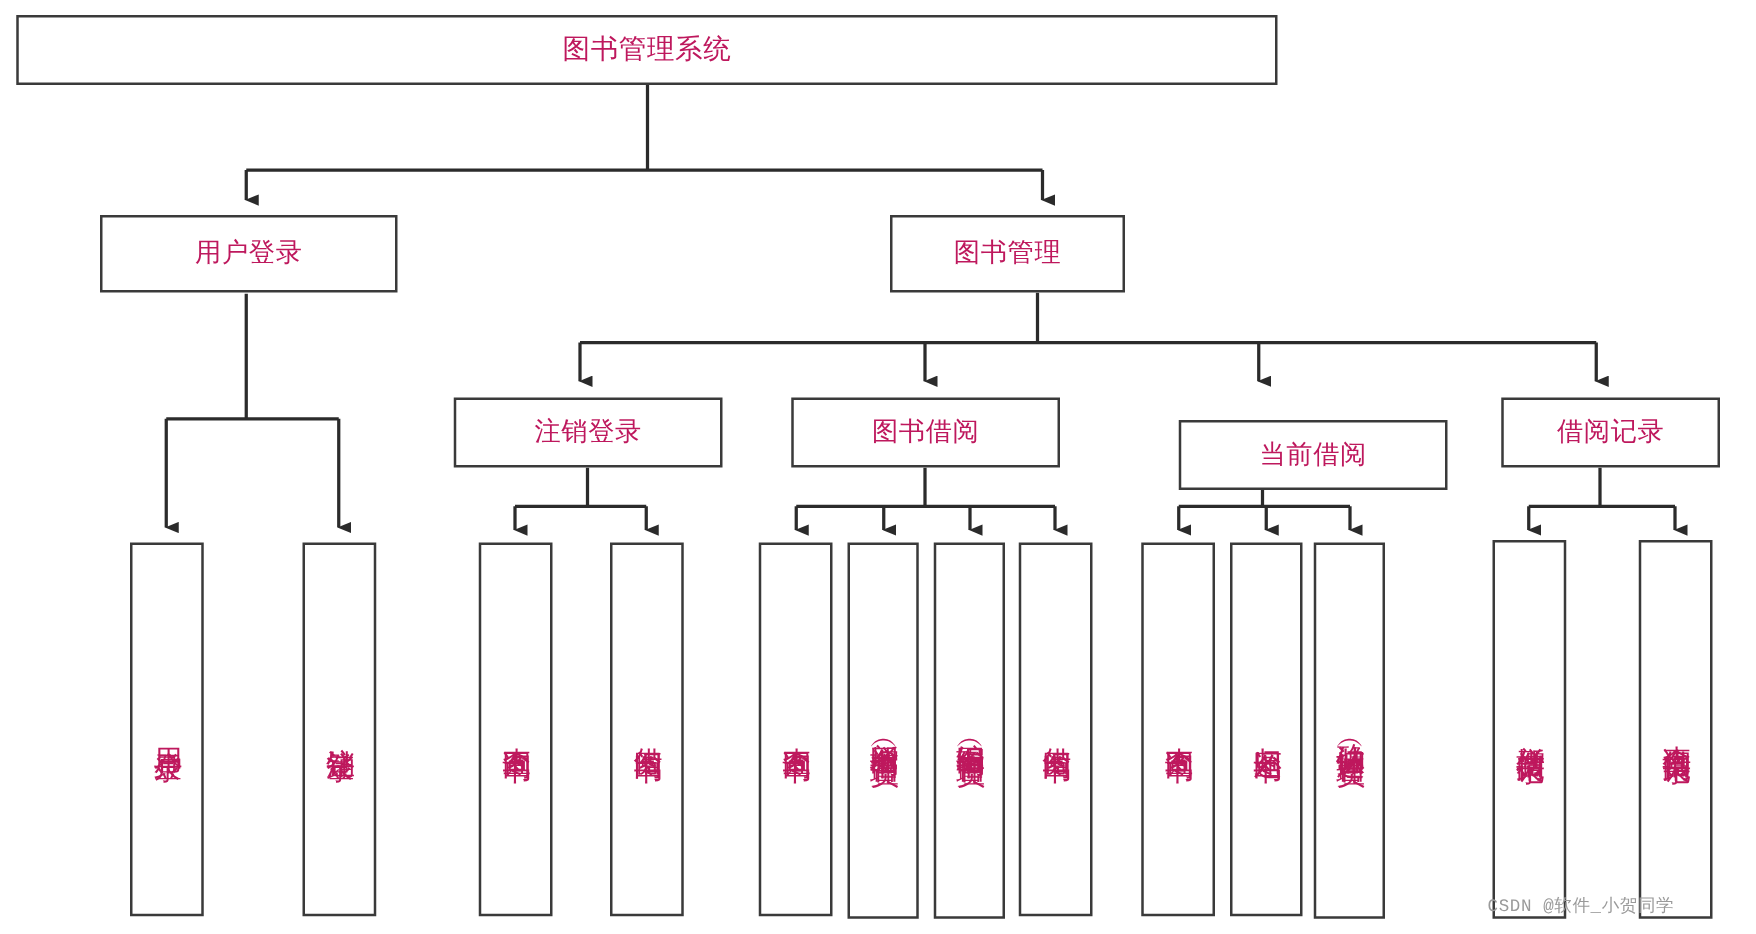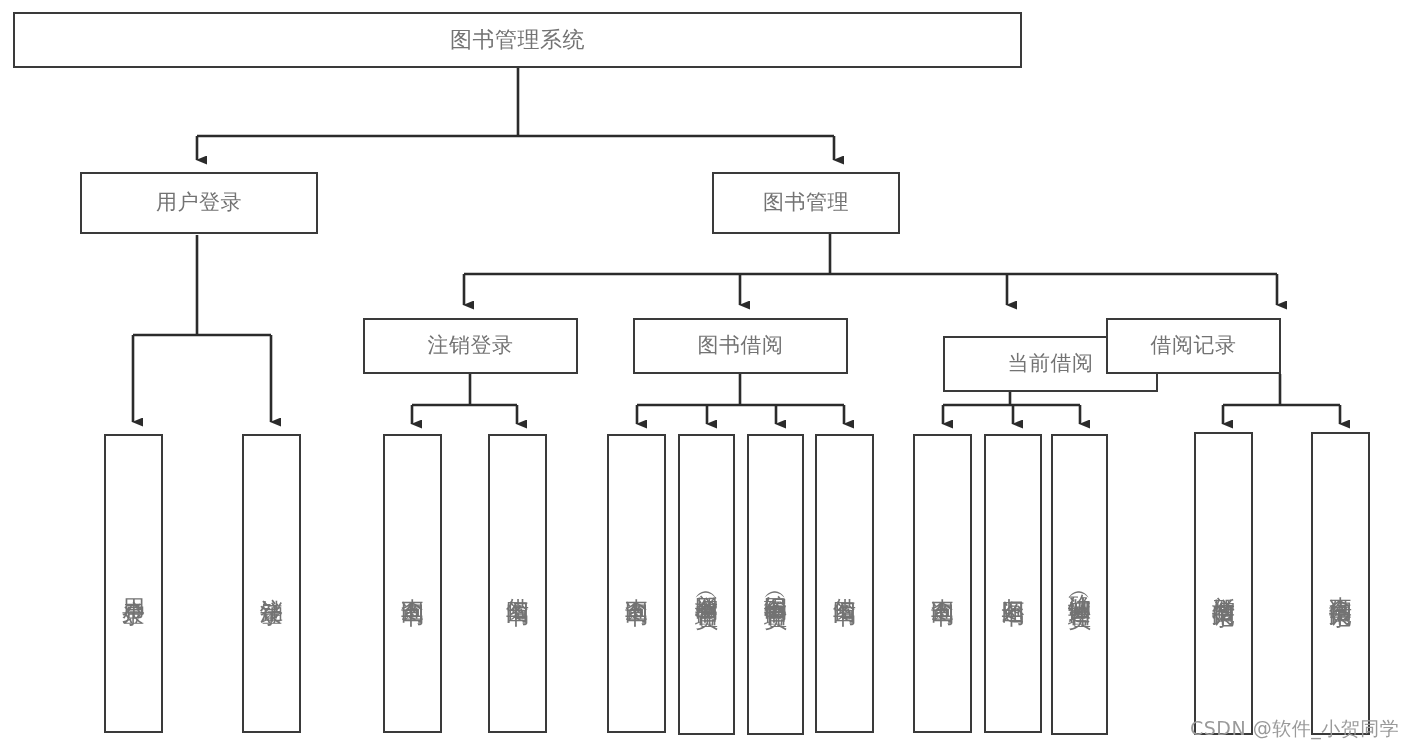--- a/index.html
+++ b/index.html
@@ -26,21 +26,21 @@
     pointer-events: none;
   }
   .node {
     position: absolute;
     box-sizing: border-box;
     background: #ffffff;
     border: 2px solid #3a3a3a;
     display: flex;
     align-items: center;
     justify-content: center;
-    color: #737373;
+    color: #be185d;
   }
   .node-label {
     display: block;
     text-align: center;
     line-height: 1.12;
     letter-spacing: 0.5px;
   }
   
   .node.h .node-label {
     font-size: 21px;
@@ -58,24 +58,25 @@
   .node.v .node-label {
     writing-mode: vertical-rl;
     text-orientation: upright;
     font-size: 23px;
     line-height: 1.0;
     letter-spacing: 2px;
     white-space: nowrap;
   }
   .watermark {
     position: absolute;
-    font-size: 19px;
+    font-size: 14px;
     color: #9a9a9a;
     white-space: nowrap;
     letter-spacing: 0.5px;
+    font-family: Liberation Mono, monospace;
   }
 </style>
 </head>
 <body>
 
 <div id="canvas">
 
   <svg class="wires" viewBox="0 0 1405 747" xmlns="http://www.w3.org/2000/svg">
     <defs>
       <marker id="arrow" markerWidth="9" markerHeight="11" refX="4.5" refY="10" orient="auto" markerUnits="userSpaceOnUse">
@@ -140,21 +141,21 @@
 
   <div class="node h" style="left:363px; top:318px; width:215px; height:56px;">
     <span class="node-label">注销登录</span>
   </div>
   <div class="node h" style="left:633px; top:318px; width:215px; height:56px;">
     <span class="node-label">图书借阅</span>
   </div>
   <div class="node h" style="left:903px; top:336px; width:215px; height:56px;margin-left:40px;">
     <span class="node-label">当前借阅</span>
   </div>
-  <div class="node h" style="left:1106px; top:318px; width:175px; height:56px;">
+  <div class="node h" style="left:1201px; top:318px; width:175px; height:56px;">
     <span class="node-label">借阅记录</span>
   </div>
 
   <div class="node v" style="left:104px; top:434px; width:59px; height:299px;">
     <span class="node-label">用户登录</span>
   </div>
   <div class="node v" style="left:242px; top:434px; width:59px; height:299px;">
     <span class="node-label">注销登录</span>
   </div>
 

